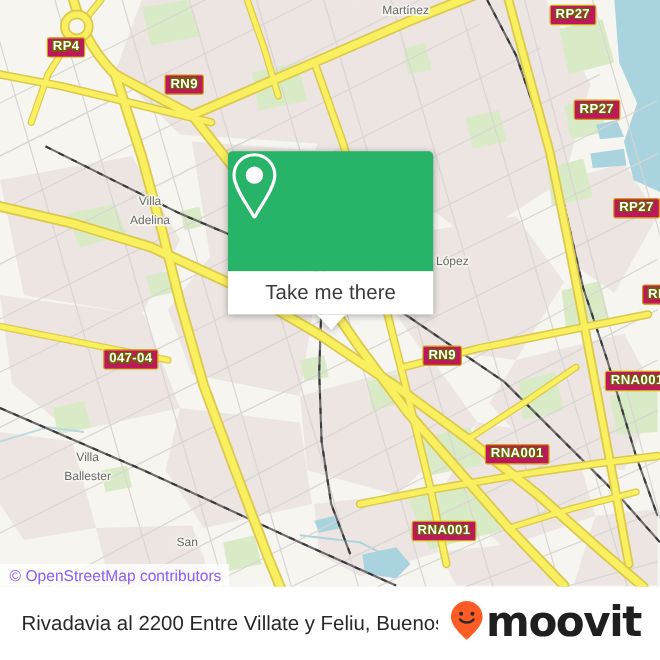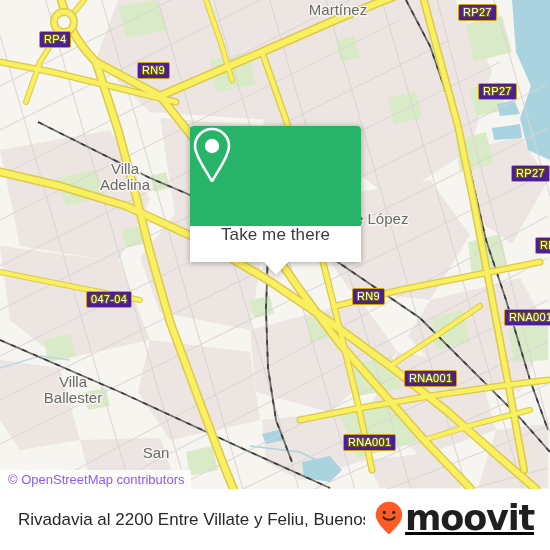--- a/index.html
+++ b/index.html
@@ -14,38 +14,38 @@
   .map{
     position:absolute;left:0;top:0;width:550px;height:489px;
     background:#f6f5f0;
     overflow:hidden;
   }
   .map svg{position:absolute;left:0;top:0;}
 
   .map-label{
     position:absolute;
     color:#6b6b6b;
-    font-size:15px;
+    font-size:10px;
     line-height:16px;
     text-align:center;
     white-space:pre;
     text-shadow:
        1.5px 0 #f6f5f0, -1.5px 0 #f6f5f0, 0 1.5px #f6f5f0, 0 -1.5px #f6f5f0,
        1px 1px #f6f5f0, -1px -1px #f6f5f0, 1px -1px #f6f5f0, -1px 1px #f6f5f0;
     pointer-events:none;
   }
 
   .shield{
     position:absolute;
-    background:#4c1d95;
+    background:#be185d;
     border:1.6px solid #cfa50a;
     border-radius:2px;
     color:#ffffff;
     font-size:11px;
-    font-weight:normal;
+    font-weight:bold;
     letter-spacing:0.3px;
     padding:1px 4px 2px 4px;
     line-height:12px;
     text-shadow:
         1px 0 #6f6200, -1px 0 #6f6200, 0 1px #6f6200, 0 -1px #6f6200,
         1px 1px #6f6200, -1px -1px #6f6200, 1px -1px #6f6200, -1px 1px #6f6200;
     white-space:nowrap;
     pointer-events:none;
   }
 
@@ -68,21 +68,21 @@
   .callout-top{
     height:100px;
     background:#27b368;
     border-radius:4px 4px 0 0;
     display:flex;align-items:center;justify-content:center;
   }
   .pin-svg{display:block;}
   .callout-bottom{
     background:#ffffff;
     height:36px;
-    display:flex;justify-content:center;
+    display:flex;align-items:center;justify-content:center;
     position:relative;
   }
   .callout-label{
     color:#3c3c3c;
     font-size:17px;
     line-height:18px;
     letter-spacing:0.1px;
   }
   .callout-notch{
     position:absolute;left:50%;top:36px;
@@ -103,21 +103,21 @@
   }
   .footer-title{
     color:#28282a;
     font-size:17px;
     line-height:22px;
     flex:1 1 auto;
     white-space:nowrap;
     overflow:hidden;
   }
   .brand{
-    display:flex;flex:0 0 auto;margin-left:10px;text-decoration:underline;
+    display:flex;align-items:center;flex:0 0 auto;margin-left:10px;
   }
   .brand-mark{display:block;margin-right:2px;}
   .brand-word{
     color:#1f1f1f;
     font-size:35px;
     line-height:35px;
     font-weight:bold;
     letter-spacing:-1.2px;
     font-family:"DejaVu Sans", sans-serif;
   }

